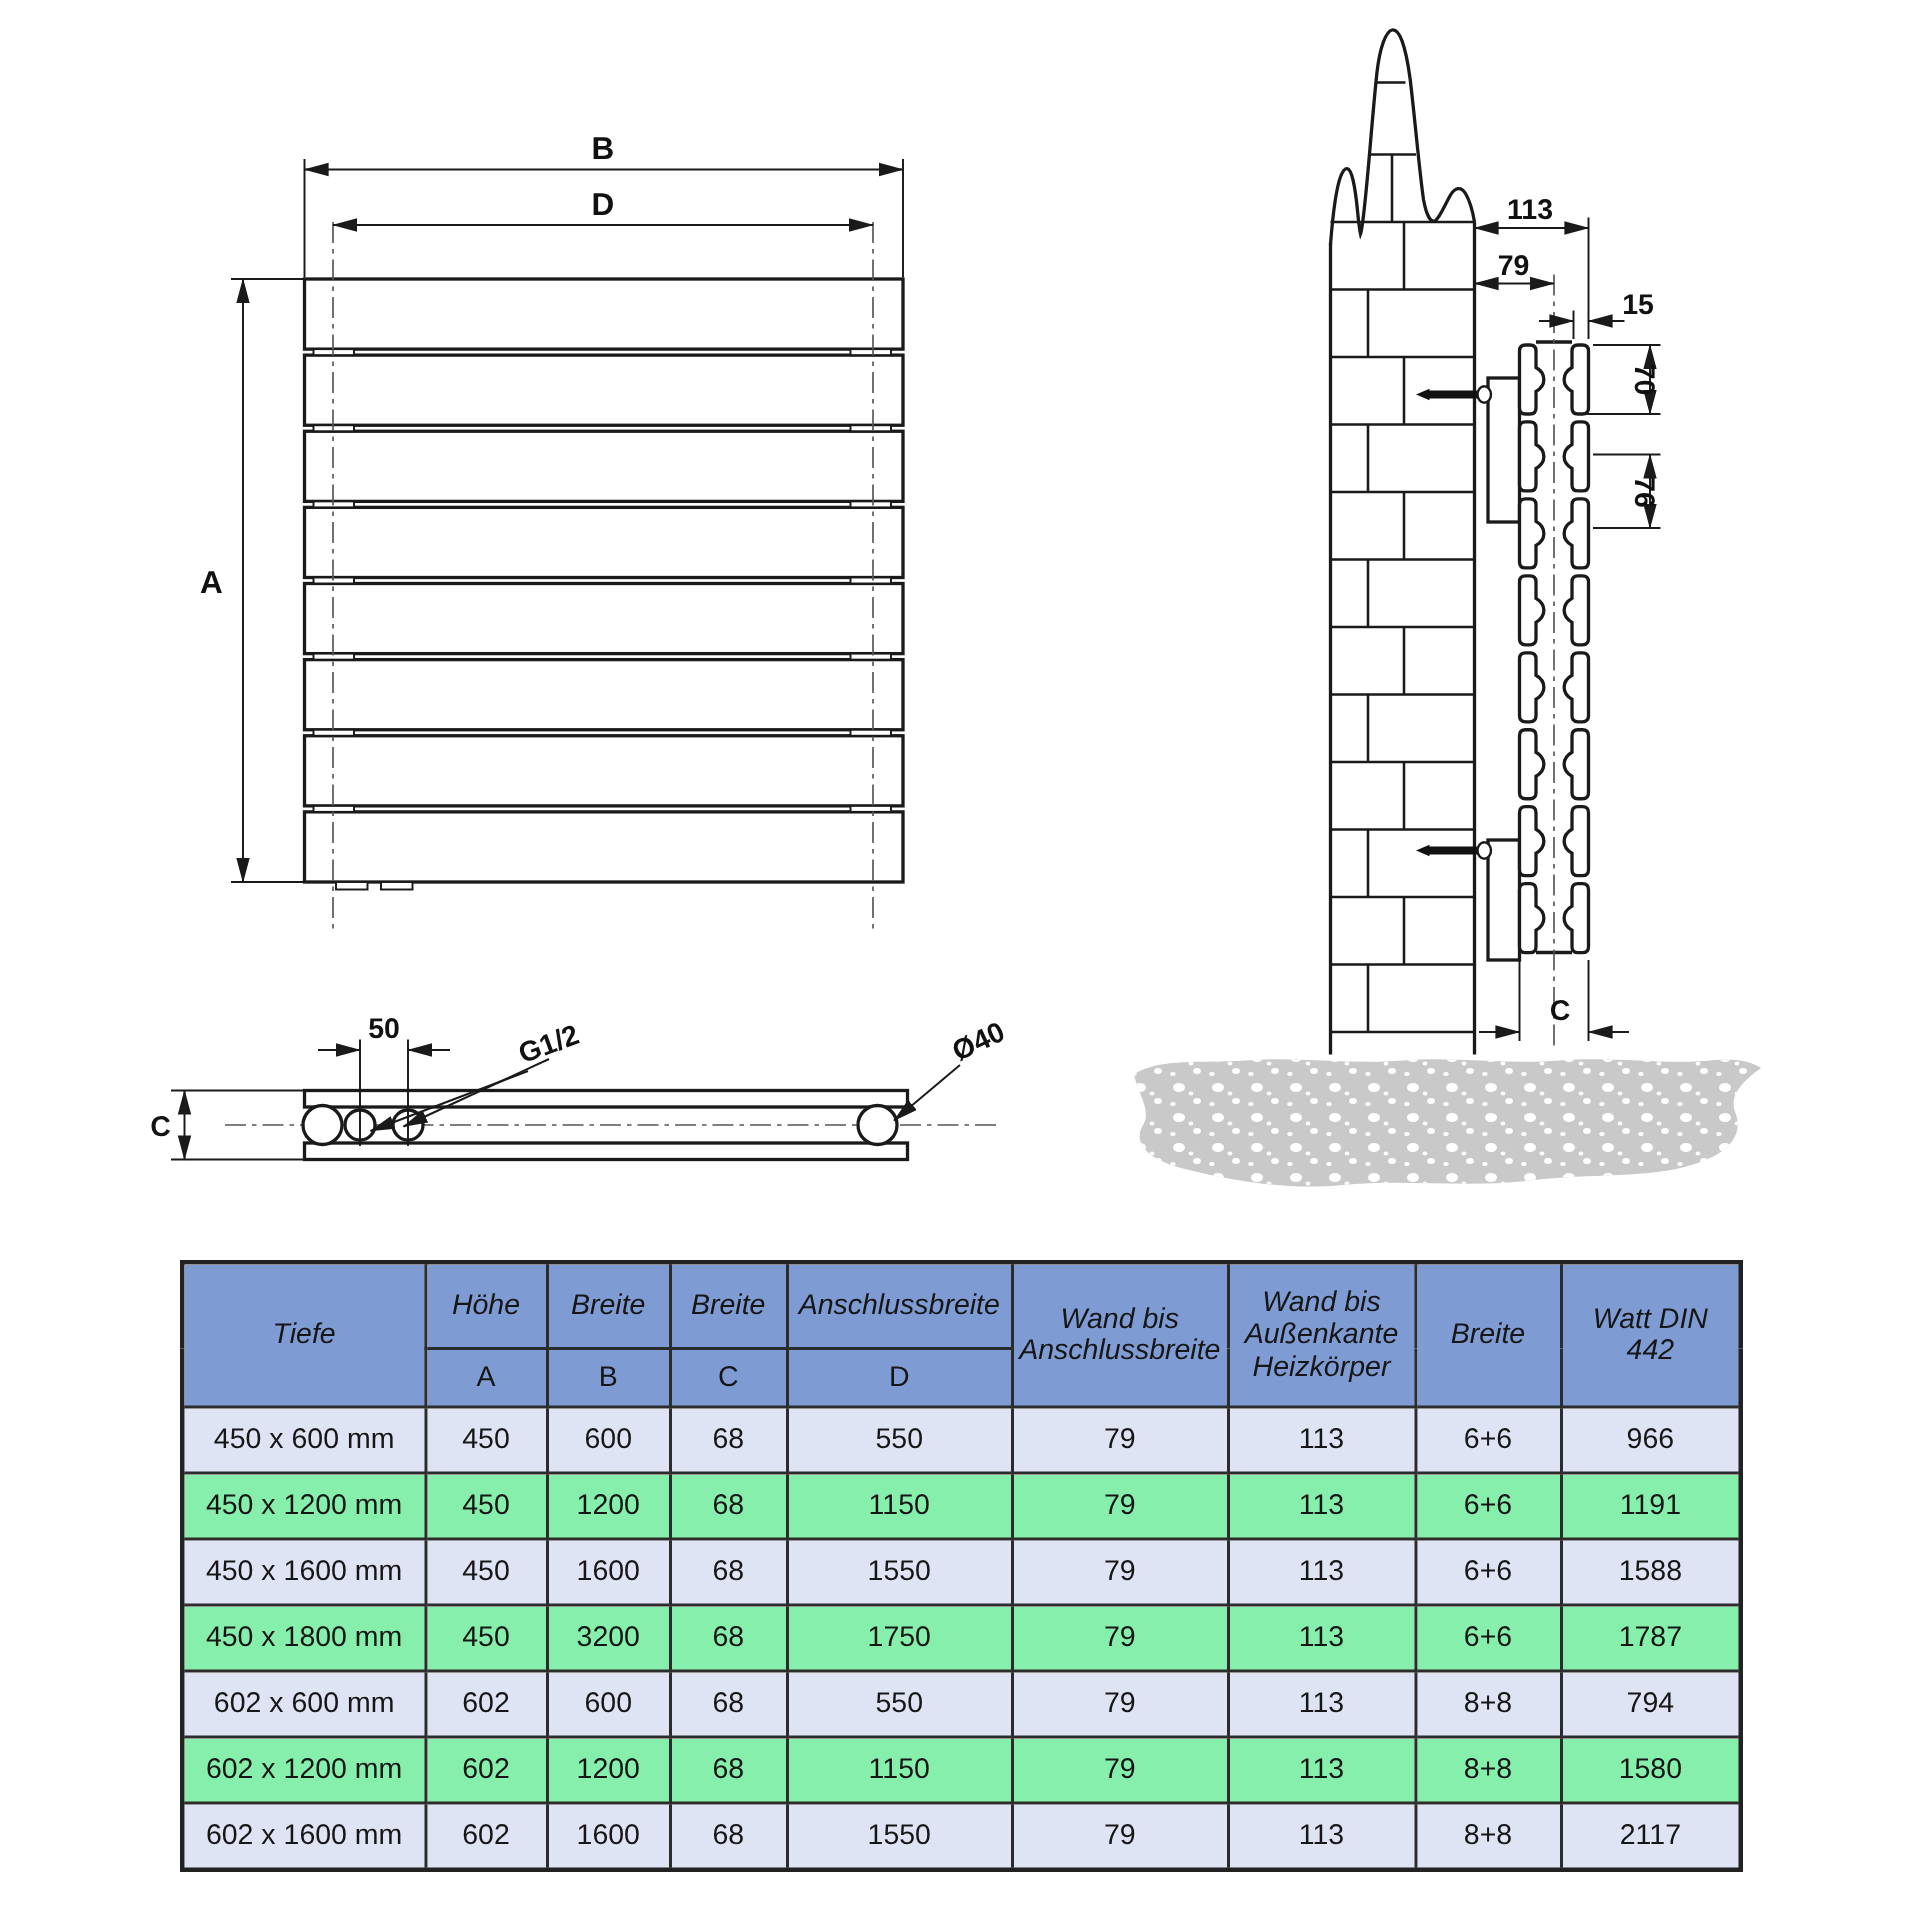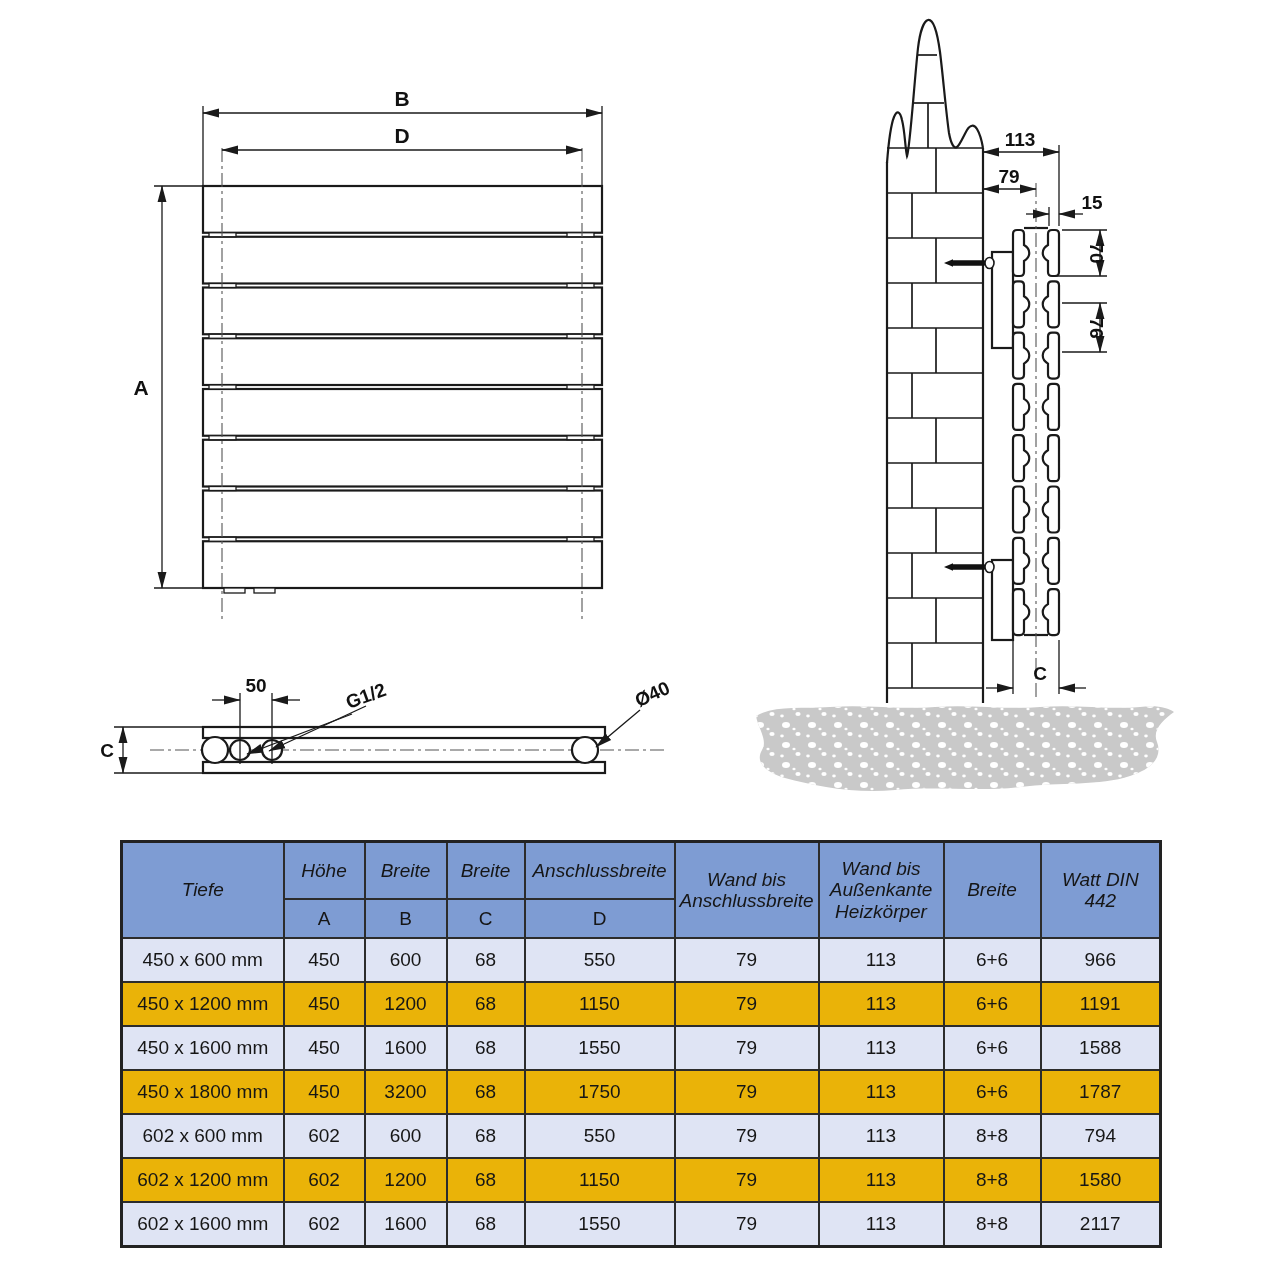--- a/index.html
+++ b/index.html
@@ -20,21 +20,21 @@
   table{border-collapse:collapse;table-layout:fixed;width:1039px;
         font-family:"Liberation Sans",sans-serif;font-size:19px;color:#161616;}
   th,td{border:2px solid #2c2c2c;text-align:center;vertical-align:middle;
         padding:0 4px;overflow:hidden;font-weight:normal;line-height:1.12;}
   table{border:3px solid #222;}
   thead th{height:auto;}
   .hr1 th{height:55px;font-style:italic;}
   .hr2 th{height:37px;}
   tbody td{height:42px;}
   tbody tr.alt-a td{background:#dfe4f4;text-align:center;}
-  tbody tr.alt-b td{background:#eab308;}
+  tbody tr.alt-b td{background:#86efac;}
   thead th{background:#7e9cd3;}
 </style>
 </head>
 <body>
 
 <div class="stage">
 
 <svg width="1280" height="830" viewBox="0 0 1280 830">
   <defs>
     <marker id="arr" viewBox="0 0 12 8" refX="11.5" refY="4" markerWidth="13" markerHeight="8.6" orient="auto-start-reverse">

